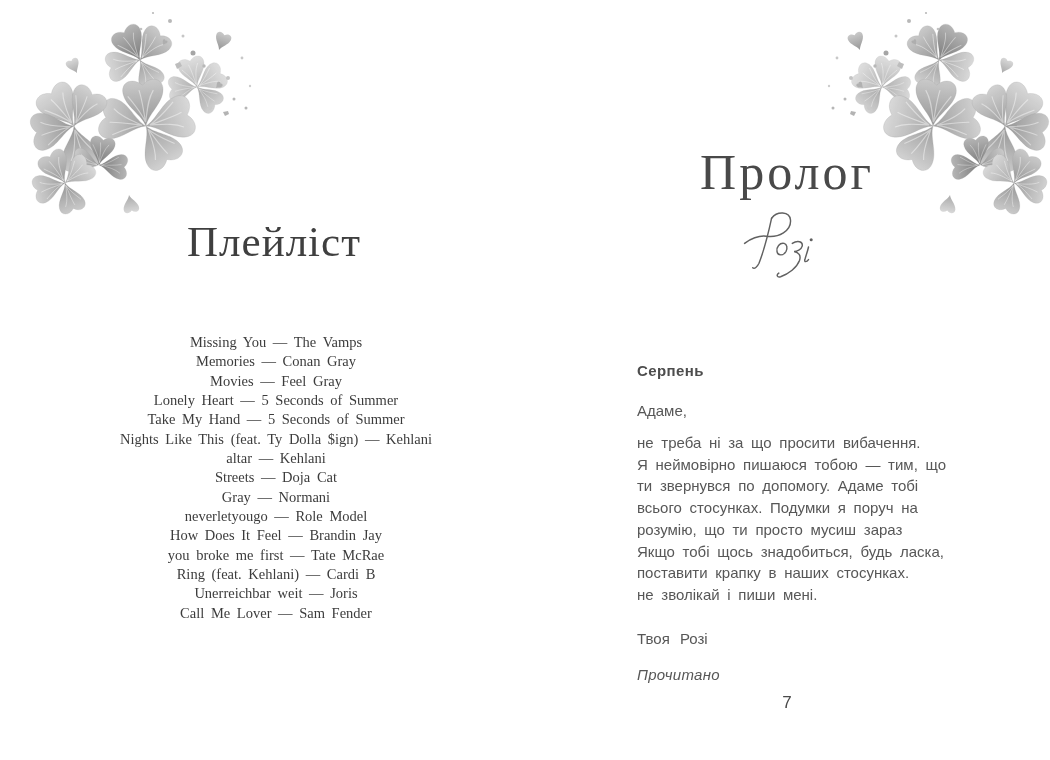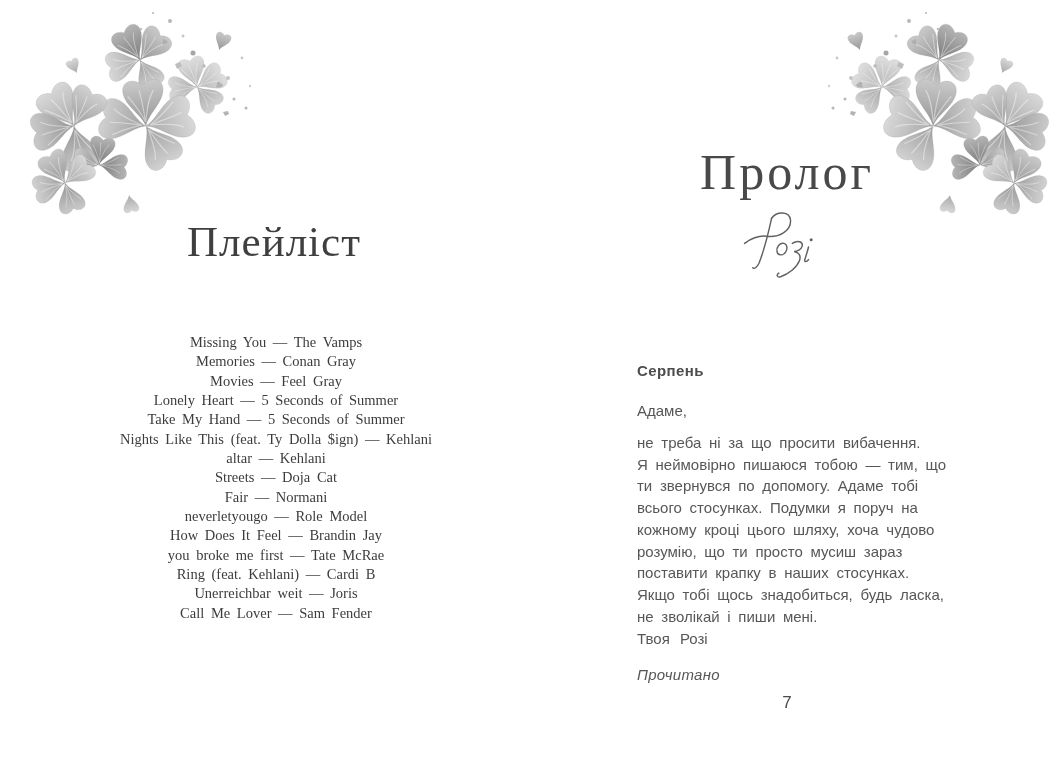--- a/index.html
+++ b/index.html
@@ -150,21 +150,21 @@
 
   <div class="song-list">
       <div class="song-line">Missing You — The Vamps</div>
       <div class="song-line">Memories — Conan Gray</div>
       <div class="song-line">Movies — Feel Gray</div>
       <div class="song-line">Lonely Heart — 5 Seconds of Summer</div>
       <div class="song-line">Take My Hand — 5 Seconds of Summer</div>
       <div class="song-line">Nights Like This (feat. Ty Dolla $ign) — Kehlani</div>
       <div class="song-line">altar — Kehlani</div>
       <div class="song-line">Streets — Doja Cat</div>
-      <div class="song-line">Fair — Normani</div>
+      <div class="song-line">Gray — Normani</div>
       <div class="song-line">neverletyougo — Role Model</div>
       <div class="song-line">How Does It Feel — Brandin Jay</div>
       <div class="song-line">you broke me first — Tate McRae</div>
       <div class="song-line">Ring (feat. Kehlani) — Cardi B</div>
       <div class="song-line">Unerreichbar weit — Joris</div>
       <div class="song-line">Call Me Lover — Sam Fender</div>
     </div>
 </section>
 
 <section class="page page--right">
@@ -191,24 +191,23 @@
   </svg>
 
   <div class="letter">
     <div class="letter-month">Серпень</div>
     <div class="letter-salutation">Адаме,</div>
     <div class="letter-body">
         <div class="letter-line">не треба ні за що просити вибачення.</div>
         <div class="letter-line">Я неймовірно пишаюся тобою — тим, що</div>
         <div class="letter-line">ти звернувся по допомогу. Адаме тобі</div>
         <div class="letter-line">всього стосунках. Подумки я поруч на</div>
-        <div class="letter-line">кожному кроці цього шляху, хоча чудово</div>
         <div class="letter-line">розумію, що ти просто мусиш зараз</div>
+        <div class="letter-line">Якщо тобі щось знадобиться, будь ласка,</div>
         <div class="letter-line">поставити крапку в наших стосунках.</div>
-        <div class="letter-line">Якщо тобі щось знадобиться, будь ласка,</div>
         <div class="letter-line">не зволікай і пиши мені.</div>
       </div>
     <div class="letter-closing">Твоя Розі</div>
     <div class="letter-status">Прочитано</div>
   </div>
 
   <div class="page-number">7</div>
 </section>
 
 </body></html>

